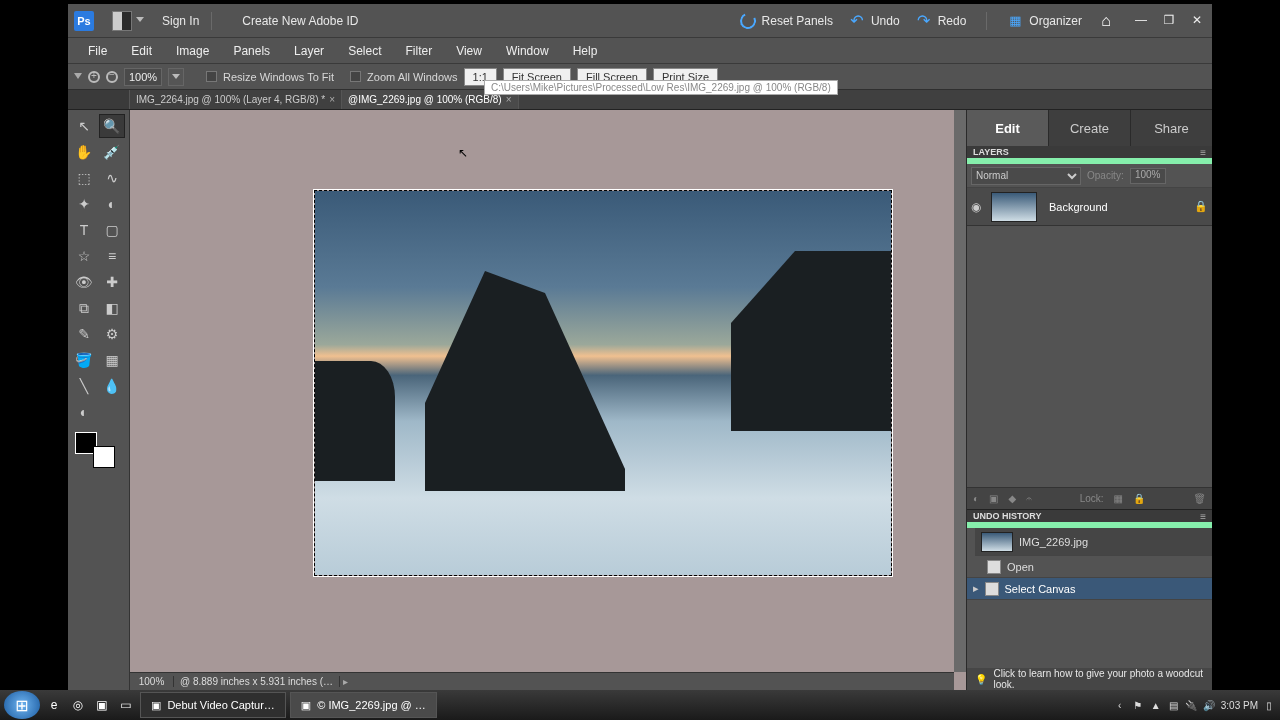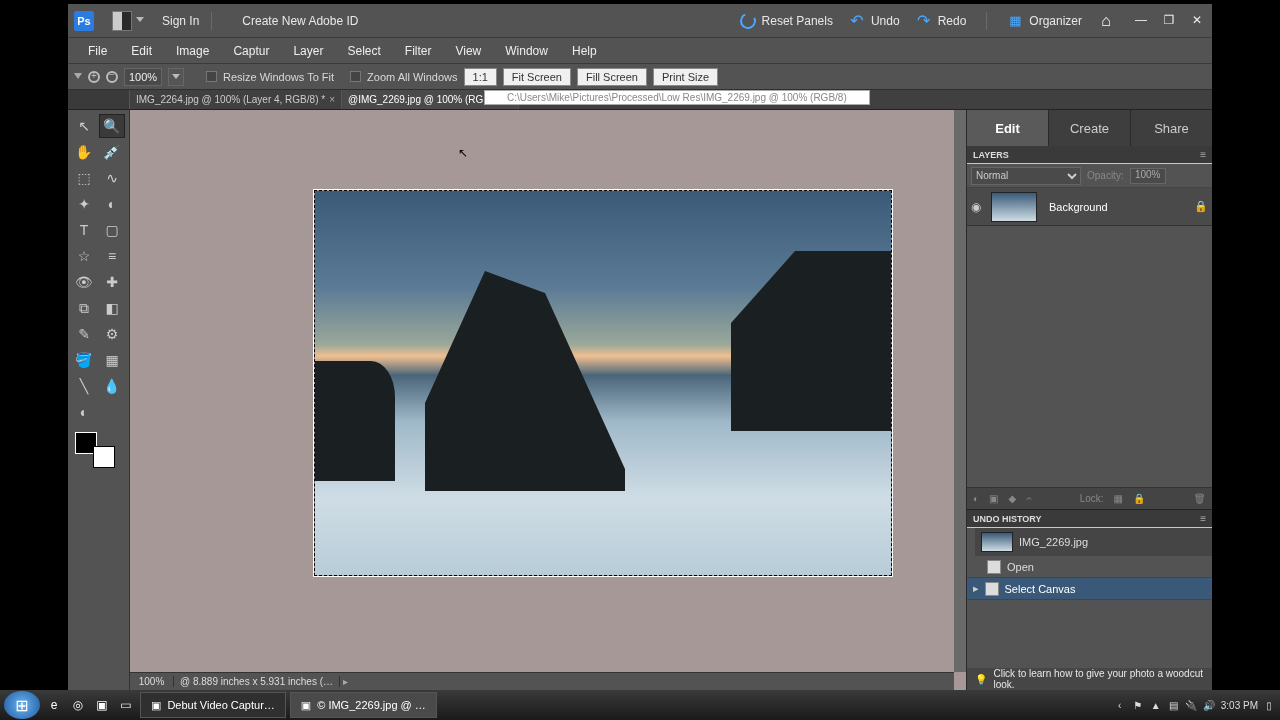--- a/index.html
+++ b/index.html
@@ -34,21 +34,21 @@
 .optbar{ height:26px; background:#535353; display:flex; align-items:center; padding:0 6px; gap:6px; border-bottom:1px solid #2f2f2f; font-size:11px; position:relative;}
 .optbar .chev{ width:8px;height:8px;border-left:4px solid transparent;border-right:4px solid transparent;border-top:6px solid #aaa;}
 .optbar .zmin,.optbar .zmout{ width:12px;height:12px;border:2px solid #bbb;border-radius:50%;position:relative;}
 .optbar .zmin::after{content:"+";position:absolute;top:-3px;left:1px;color:#bbb;font-size:10px;}
 .optbar .zmout::after{content:"−";position:absolute;top:-4px;left:1px;color:#bbb;font-size:10px;}
 .optbar .zoomfield{ width:38px; height:18px; background:#4a4a4a; border:1px solid #666; color:#eee; text-align:center; line-height:16px;}
 .optbar .ddarrow{ width:16px;height:18px;background:#555;border:1px solid #666;display:flex;align-items:center;justify-content:center;}
 .optbar .ddarrow::after{content:"";border-left:4px solid transparent;border-right:4px solid transparent;border-top:5px solid #bbb;}
 .optbar .chk{ width:11px;height:11px;border:1px solid #777;background:#444;}
 .optbar .obtn{ height:18px; padding:0 8px; background:#f0f0f0; color:#333; border:1px solid #888; line-height:16px; font-size:11px;}
-.optbar .tooltip{ position:absolute; top:26px; left:416px; background:#fff; color:#888; font-size:10px; padding:1px 22px; border:1px solid #aaa; white-space:nowrap;}
+.optbar .tooltip{ position:absolute; top:16px; left:416px; background:#fff; color:#888; font-size:10px; padding:1px 6px; border:1px solid #aaa; white-space:nowrap;}
 
 .doctabs{ height:20px; background:#404040; display:flex; align-items:stretch; border-bottom:1px solid #222;}
 .doctabs .tabspace{ width:62px; background:#3a3a3a; border-right:1px solid #555;}
 .doctab{ display:flex; align-items:center; padding:0 6px; font-size:10px; color:#ccc; border-right:1px solid #555; gap:4px; cursor:pointer;}
 .doctab.active{ background:#4a4a4a; color:#fff;}
 .doctab .x{ font-size:10px; color:#aaa;}
 
 .mainrow{ flex:1; display:flex; min-height:0;}
 .toolbar{ width:62px; background:#535353; border-right:1px solid #333; padding:4px 3px; display:flex; flex-direction:column; gap:0;}
 .toolrow{ display:flex; gap:2px; margin-bottom:2px;}
@@ -71,21 +71,21 @@
 .scrollbar-v{ position:absolute; right:0; top:0; bottom:18px; width:12px; background:#6a6a6a;}
 
 .rightcol{ width:246px; background:#535353; border-left:1px solid #2a2a2a; display:flex; flex-direction:column;}
 .modetabs{ height:36px; display:flex;}
 .modetab{ flex:1; display:flex; align-items:center; justify-content:center; font-size:13px; color:#ccc; background:#3e3e3e; cursor:pointer; border-left:1px solid #2a2a2a;}
 .modetab:first-child{border-left:none;}
 .modetab.active{ background:#5a5a5a; color:#fff; font-weight:bold;}
 .subtabs{ height:26px; display:flex; background:#353535;}
 .subtab{ flex:1; display:flex; align-items:center; justify-content:center; font-size:11px; color:#bbb; cursor:pointer;}
 .subtab.active{ background:#535353; color:#fff;}
-.panel-hdr{ height:18px; background:#3a3a3a; color:#ddd; font-size:9px; font-weight:bold; padding:3px 6px; border-bottom:1px solid #86efac; display:flex; align-items:center; justify-content:space-between;}
+.panel-hdr{ height:18px; background:#3a3a3a; color:#ddd; font-size:9px; font-weight:bold; padding:3px 6px; border-bottom:6px solid #86efac; display:flex; align-items:center; justify-content:space-between;}
 .panel-hdr .menuic{ font-size:10px; color:#aaa;}
 .layers-ctrl{ height:24px; background:#535353; display:flex; align-items:center; padding:0 4px; gap:6px; border-bottom:1px solid #444;}
 .layers-ctrl select{ width:110px; height:18px; background:#4a4a4a; border:1px solid #666; color:#ccc; font-size:10px;}
 .layers-ctrl .lbl{ font-size:10px; color:#888;}
 .layers-ctrl .opv{ width:36px; height:16px; background:#4a4a4a; border:1px solid #666; font-size:10px; color:#aaa; text-align:center;}
 .layerlist{ flex:0 0 300px; background:#535353; border-bottom:1px solid #333; overflow:auto;}
 .layer{ height:38px; display:flex; align-items:center; background:#4a4a4a; border-bottom:1px solid #333; padding:0 4px; gap:6px;}
 .layer .eye{ width:14px; color:#ccc; font-size:12px;}
 .layer .thumb{ width:46px; height:30px; background:linear-gradient(#3a5a78,#cfdde5); border:1px solid #222;}
 .layer .lname{ flex:1; font-size:11px; color:#fff;padding-left:6px;}
@@ -152,21 +152,21 @@
           </div>
         <div class="winbtn">—</div>
         <div class="winbtn">❐</div>
         <div class="winbtn">✕</div>
       </div>
 
       <div class="menubar" id="menubar">
           <div class="m">File</div>
           <div class="m">Edit</div>
           <div class="m">Image</div>
-          <div class="m">Captur</div>
+          <div class="m">Panels</div>
           <div class="m">Layer</div>
           <div class="m">Select</div>
           <div class="m">Filter</div>
           <div class="m">View</div>
           <div class="m">Window</div>
           <div class="m">Help</div>
         </div>
 
       <div class="optbar">
         <div class="chev"></div>

